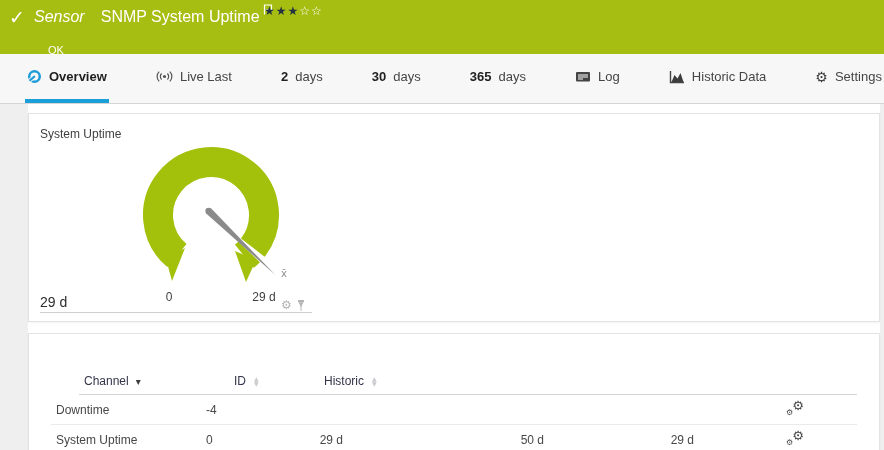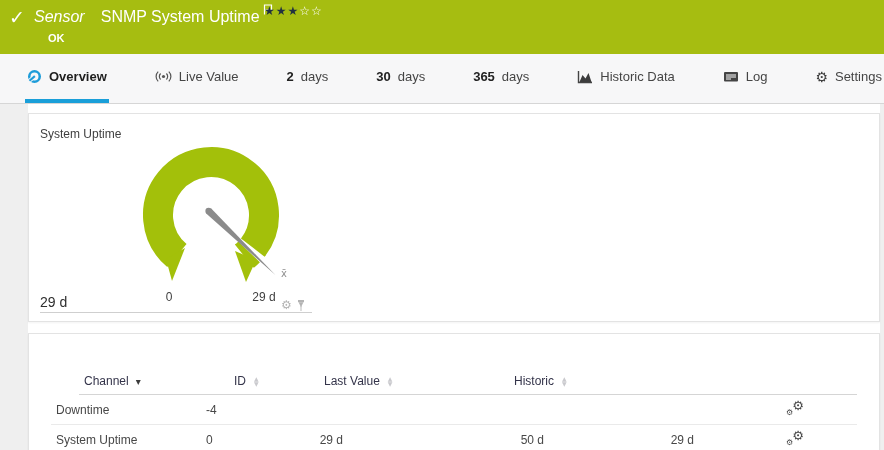--- a/index.html
+++ b/index.html
@@ -10,21 +10,21 @@
   
   .hdr{position:absolute;left:0;top:0;width:884px;height:54px;background:#a6bd11;color:#fff;}
   .hdr .check{position:absolute;left:9px;top:6px;font-size:19px;font-weight:bold;color:#fff;}
   .hdr .titleline{position:absolute;left:34px;top:8px;font-size:16px;white-space:nowrap;}
   .hdr .kind{font-style:italic;margin-right:16px;}
   .hdr .flag{position:relative;top:-7px;margin-left:3px;display:inline-block;}
   .hdr .stars{position:absolute;left:264px;top:4px;font-size:12px;letter-spacing:1px;}
   .star{font-family:"DejaVu Sans",sans-serif;}
   .star.f{color:#223240;}
   .star.e{color:#ffffff;}
-  .hdr .ok{position:absolute;left:48px;top:32px;font-size:11px;font-weight:bold;}
+  .hdr .ok{position:absolute;left:48px;top:44px;font-size:11px;font-weight:normal;}
 
   
   .tabbar{position:absolute;left:0;top:54px;width:884px;height:50px;background:#f7f7f8;
           border-bottom:1px solid #d6d6d6;box-sizing:border-box;display:flex;
           justify-content:space-between;padding-left:25px;gap:20px;}
   .tab{display:flex;align-items:center;gap:7px;font-size:13px;color:#454545;
        border-bottom:4px solid transparent;padding:0 2px;white-space:nowrap;}
   .tab.active{border-bottom-color:#1a9fd9;font-weight:bold;color:#1e1e1e;}
   .tab .num{font-weight:bold;color:#222;}
   .tab svg{display:block;}
@@ -89,47 +89,47 @@
       <span>Overview</span>
     </div>
     <div class="tab">
       <svg width="17" height="13" viewBox="0 0 17 13">
         <circle cx="8.5" cy="6.5" r="1.6" fill="#555"></circle>
         <path d="M5.6,3.5 a4.2,4.2 0 0 0 0,6" fill="none" stroke="#555" stroke-width="1.2"></path>
         <path d="M3.2,1.6 a6.8,6.8 0 0 0 0,9.8" fill="none" stroke="#555" stroke-width="1.2"></path>
         <path d="M11.4,3.5 a4.2,4.2 0 0 1 0,6" fill="none" stroke="#555" stroke-width="1.2"></path>
         <path d="M13.8,1.6 a6.8,6.8 0 0 1 0,9.8" fill="none" stroke="#555" stroke-width="1.2"></path>
       </svg>
-      <span>Live Value</span>
+      <span>Live Last</span>
     </div>
     <div class="tab">
       <span class="num">2</span>
       <span>days</span>
     </div>
     <div class="tab">
       <span class="num">30</span>
       <span>days</span>
     </div>
     <div class="tab">
       <span class="num">365</span>
       <span>days</span>
+    </div>
+    <div class="tab">
+      <svg width="16" height="13" viewBox="0 0 16 13">
+        <rect x="1" y="2" width="14" height="9.5" rx="1" fill="#444"></rect>
+        <path d="M3,5 H13 M3,7 H13 M3,9 H8" stroke="#fff" stroke-width="1"></path>
+      </svg>
+      <span>Log</span>
     </div>
     <div class="tab">
       <svg width="16" height="14" viewBox="0 0 16 14">
         <path d="M1.5,1 V12.5 H15" fill="none" stroke="#444" stroke-width="1.4"></path>
         <path d="M2.5,12 L5.5,5 L8.5,8.5 L11.5,3 L14.5,12 Z" fill="#3d3d3d"></path>
       </svg>
       <span>Historic Data</span>
-    </div>
-    <div class="tab">
-      <svg width="16" height="13" viewBox="0 0 16 13">
-        <rect x="1" y="2" width="14" height="9.5" rx="1" fill="#444"></rect>
-        <path d="M3,5 H13 M3,7 H13 M3,9 H8" stroke="#fff" stroke-width="1"></path>
-      </svg>
-      <span>Log</span>
     </div>
     <div class="tab">
       <span class="gearglyph">⚙</span>
       <span>Settings</span>
     </div>
   </div>
 
   <div class="content-bg"></div>
 
   <div class="panel" id="gauge-panel">
@@ -168,27 +168,20 @@
   <div class="panel" id="table-panel">
     <div class="ctable">
 
       <div class="trow thead">
         <div>
           <span>Channel</span>
           <span class="sort-caret">▾</span>
         </div>
         <div>
           <span>ID</span>
-          <span class="sort-ud">
-              <span>▲</span>
-              <span>▼</span>
-            </span>
-        </div>
-        <div class="c-lv">
-          <span>Last Value</span>
           <span class="sort-ud">
               <span>▲</span>
               <span>▼</span>
             </span>
         </div>
         <div class="c-min">
           <span>Historic</span>
           <span class="sort-ud">
               <span>▲</span>
               <span>▼</span>

